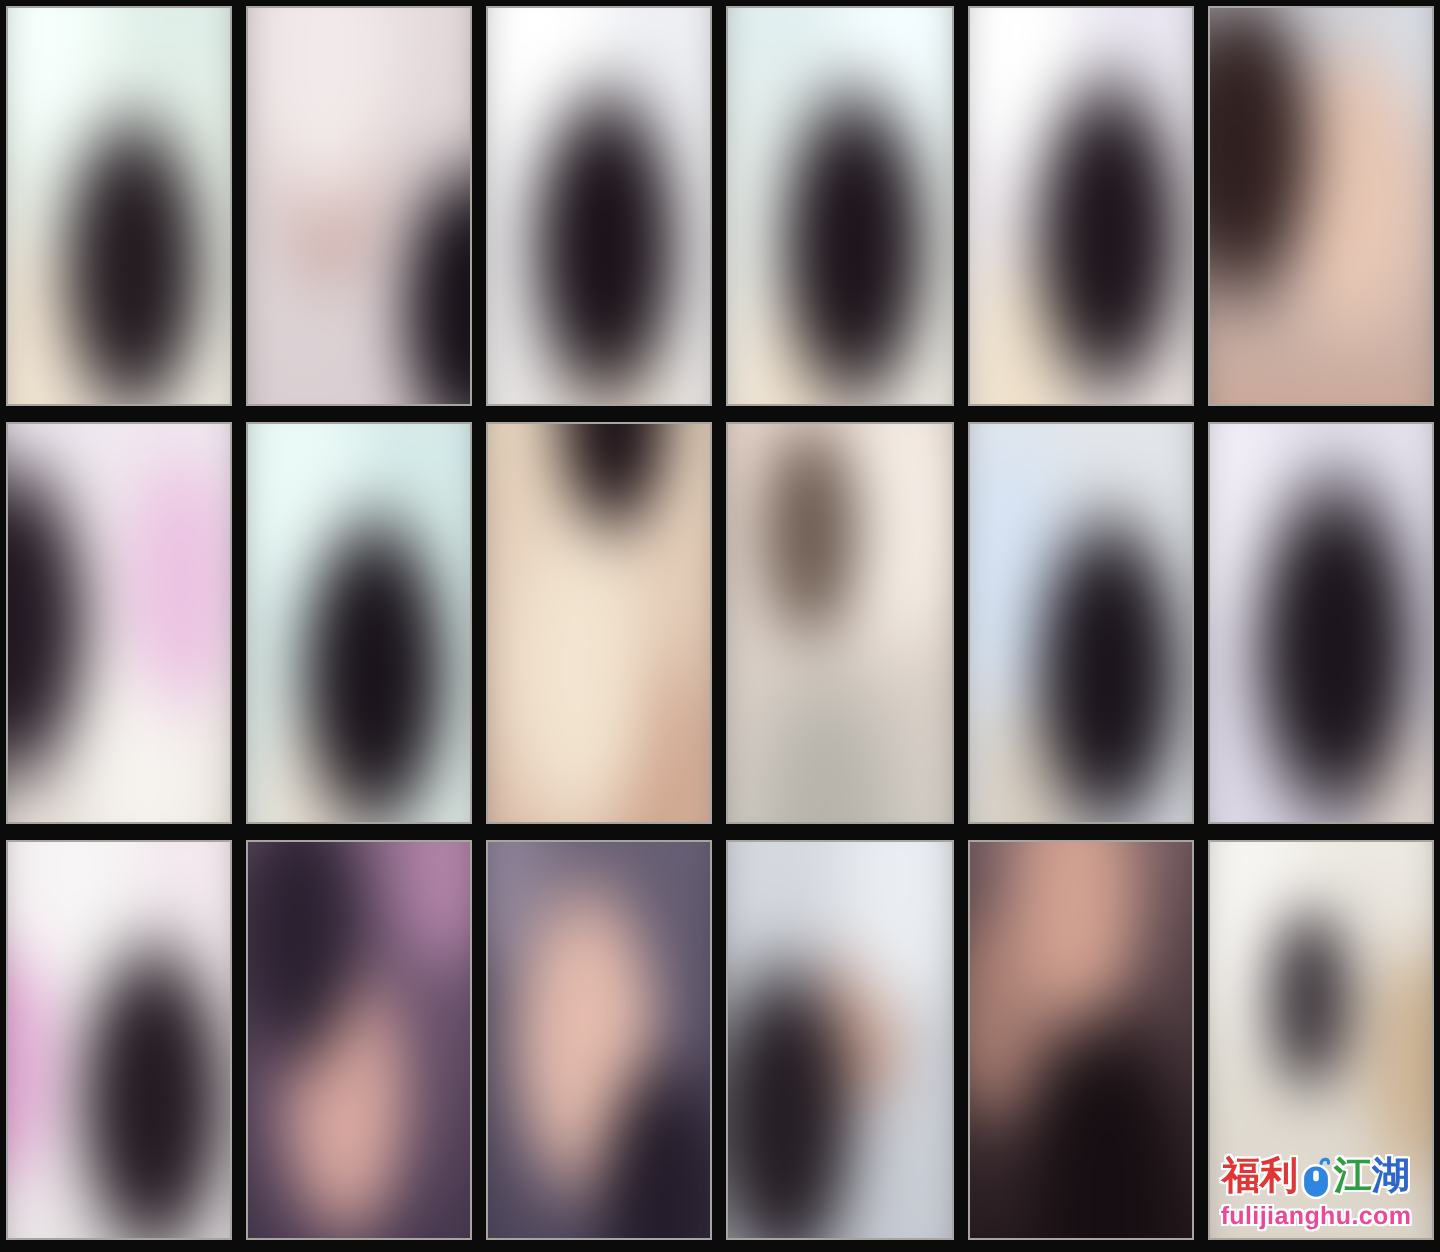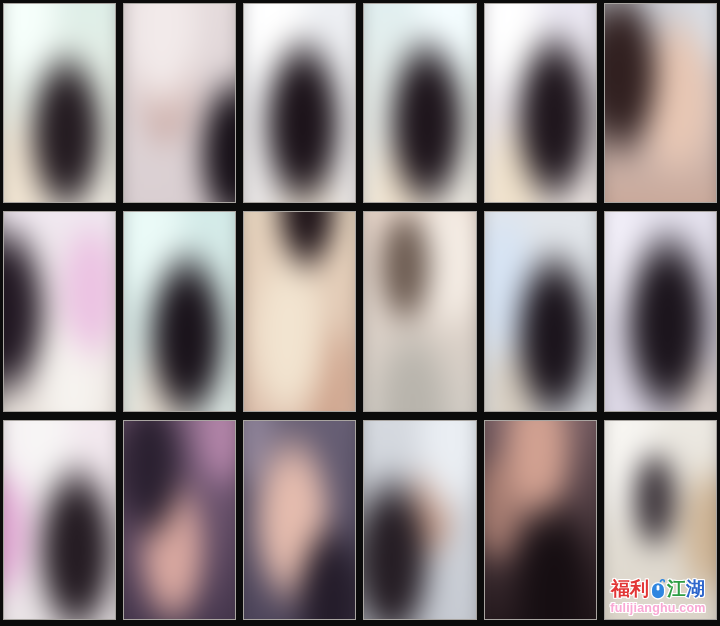--- a/index.html
+++ b/index.html
@@ -133,14 +133,14 @@
       <span class="mouse-icon">
       <svg width="16" height="22" viewBox="0 0 16 22">
         <path d="M10.5 4 C10.5 1.2, 14.8 0.8, 14.2 3.6" fill="none" stroke="#2f86e0" stroke-width="1.6" stroke-linecap="round"></path>
         <rect x="1.4" y="4.6" width="13.2" height="16.4" rx="6.6" fill="#2f86e0" stroke="#ffffff" stroke-width="1.3"></rect>
         <rect x="6.6" y="7.2" width="2.8" height="5.4" rx="1.4" fill="#ffffff"></rect>
       </svg>
     </span>
   <span class="logo-char" style="color: rgb(46, 158, 68);">江</span>
       <span class="logo-char" style="color: rgb(46, 102, 204);">湖</span>
     </div>
-  <div class="domain" style="color: #f9a8d4;">fulijianghu.com</div>
+  <div class="domain" style="color: #ec4899;">fulijianghu.com</div>
 </div>
 
 </body></html>

